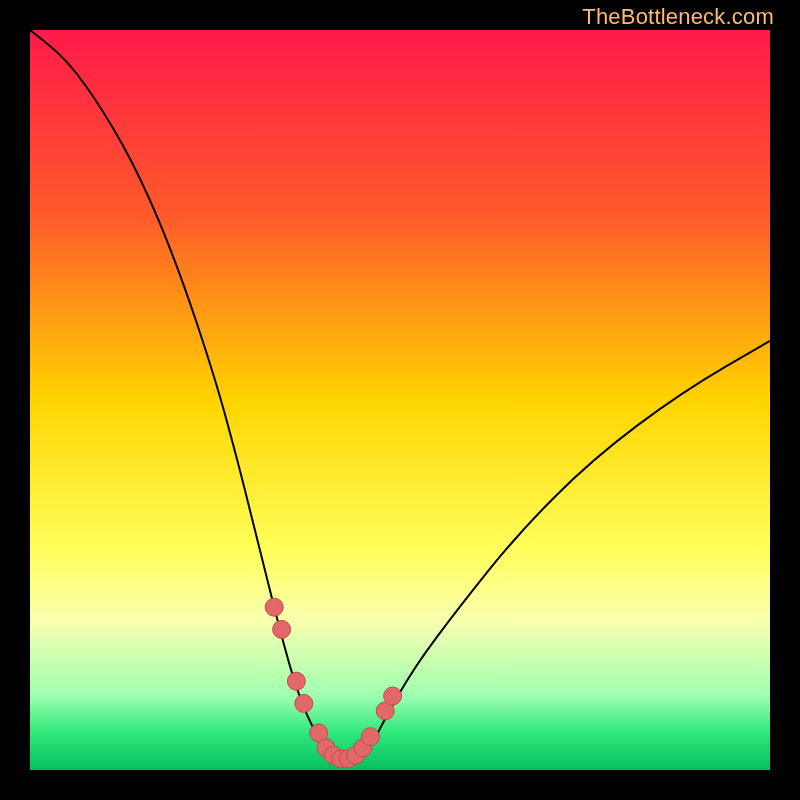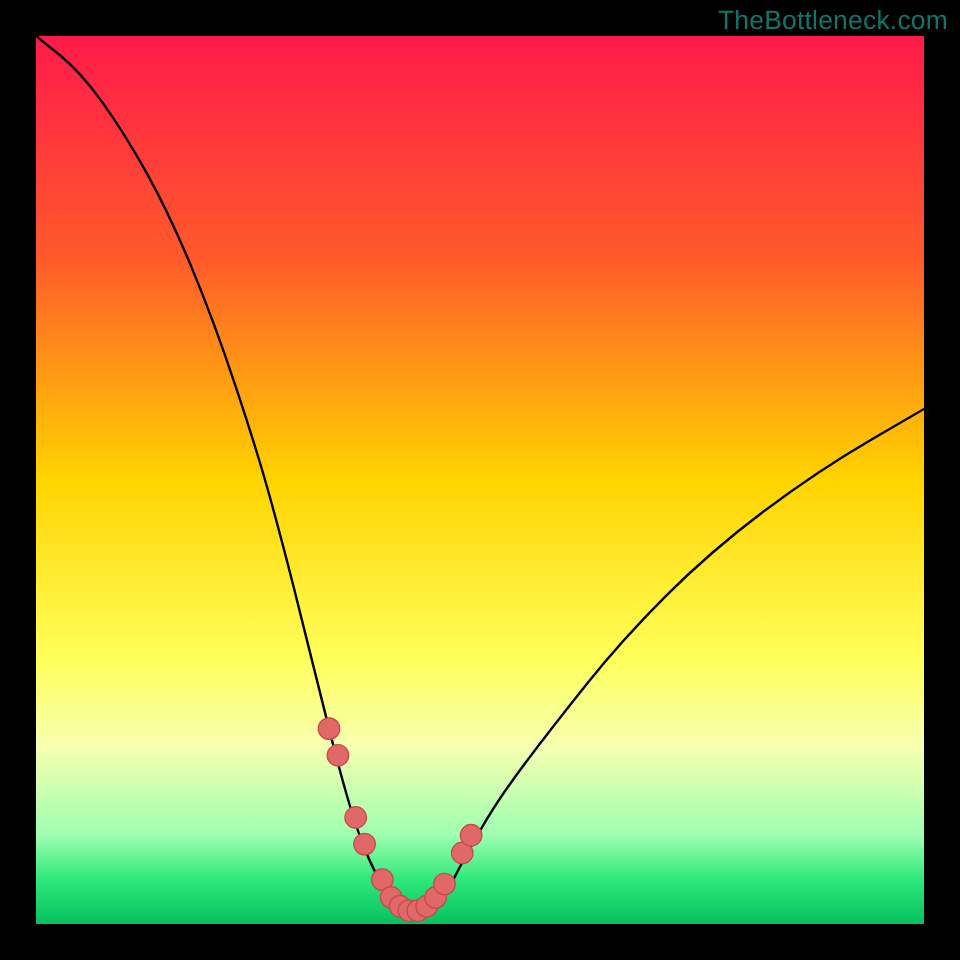--- a/index.html
+++ b/index.html
@@ -13,22 +13,22 @@
   }
   .outer {
     width: 800px;
     height: 800px;
     background: #000;
     position: relative;
   }
   .watermark {
     position: absolute;
     top: 4px;
-    right: 10px;
-    color: #0f766e;
+    right: 26px;
+    color: #fdba74;
     font-size: 22px;
     font-weight: 400;
     letter-spacing: 0.2px;
     z-index: 5;
   }
   .plot-area {
     position: absolute;
     left: 30px;
     top: 30px;
     width: 740px;

